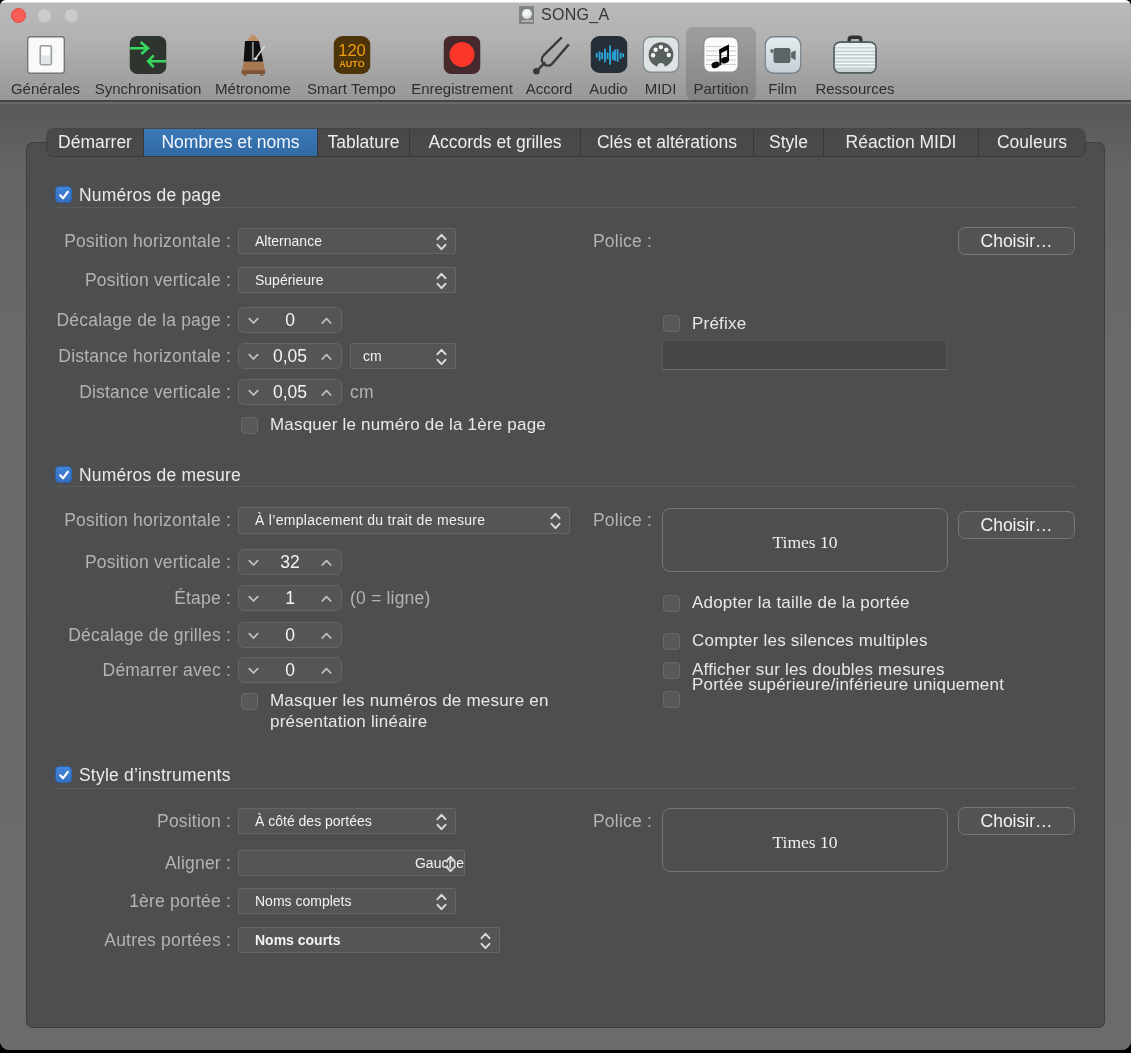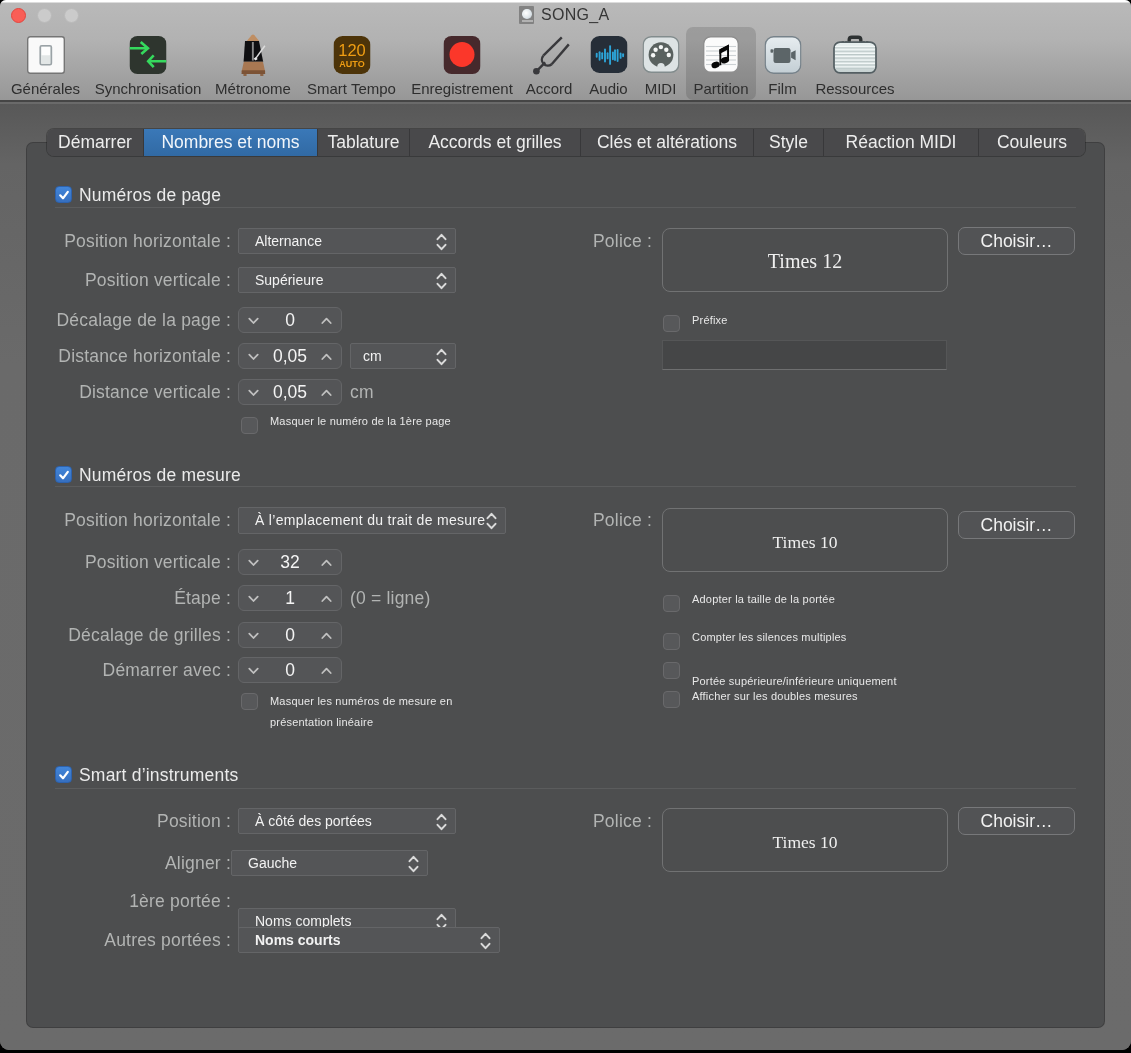--- a/index.html
+++ b/index.html
@@ -43,21 +43,21 @@
   .cb.chk svg{position:absolute;left:1px;top:1px;}
   .popup{position:absolute;height:26px;background:#545557;border:1px solid #646567;border-radius:2px;
     color:#f2f2f2;font-size:14px;line-height:24px;padding-left:16px;white-space:nowrap;}
   .popup svg.pc{position:absolute;right:7px;top:3px;}
   .stepper{position:absolute;width:104px;height:26px;background:#545557;border:1px solid #646567;border-radius:6px;
     color:#f4f4f4;font-size:17.5px;line-height:24px;text-align:center;}
   .stepper svg{position:absolute;top:9px;}
   .stepper svg.dn{left:9px;}
   .stepper svg.up{right:9px;}
   .note{position:absolute;font-size:17.5px;letter-spacing:0.2px;color:#b2b4b3;white-space:nowrap;}
-  .cblab{position:absolute;font-size:11px;letter-spacing:0.2px;color:#e8e8e8;white-space:nowrap;}
+  .cblab{position:absolute;font-size:17px;letter-spacing:0.2px;color:#e8e8e8;white-space:nowrap;}
   .fontbox{position:absolute;width:286px;height:64px;border:1.5px solid #717273;border-radius:8px;
     color:#f0f0f0;font-family:"Liberation Serif",serif;text-align:center;}
   .btn{position:absolute;width:117px;height:28px;background:#525355;border:1px solid #77787a;border-radius:7px;
     color:#f2f2f2;font-size:17.5px;line-height:26px;text-align:center;}
   .tfield{position:absolute;width:285px;height:30px;background:#454647;border:1px solid #555657;border-bottom-color:#6e6f70;}
 </style>
 </head>
 <body>
 <div id="win">
   <div id="tbar">
@@ -248,23 +248,20 @@
           <path d="M3.2 7.3 6 10.3 10.8 3.8" stroke="#fff" stroke-width="2.2" fill="none" stroke-linecap="round" stroke-linejoin="round"></path>
         </svg>
       </div>
     <div class="hdr" style="left:79px;top:81px;">Numéros de page</div>
     <div class="sep" style="left:55px;top:103px;width:1021px;"></div>
     <div class="lab" style="left:0;width:231px;top:127px;">Position horizontale :</div>
     <div class="popup" style="left:238px;top:124px;width:218px;">Alternance<svg class="pc" width="13" height="20" viewBox="0 0 13 20">
           <path d="M2.5 7.2 6.5 2.8 10.5 7.2M2.5 12.8 6.5 17.2 10.5 12.8" fill="none" stroke="#dadada" stroke-width="2" stroke-linecap="round" stroke-linejoin="round"></path>
         </svg></div>
     <div class="lab" style="left:0;width:652px;top:127px;">Police :</div>
-    <div class="fontbox" style="left:662px;top:124px;">
-        <div style="margin-top:21px;font-size:20px;">Times 12</div>
-      </div>
     <div class="btn" style="left:958px;top:123px;">Choisir…</div>
     <div class="lab" style="left:0;width:231px;top:165.5px;">Position verticale :</div>
     <div class="popup" style="left:238px;top:162.5px;width:218px;">Supérieure<svg class="pc" width="13" height="20" viewBox="0 0 13 20">
           <path d="M2.5 7.2 6.5 2.8 10.5 7.2M2.5 12.8 6.5 17.2 10.5 12.8" fill="none" stroke="#dadada" stroke-width="2" stroke-linecap="round" stroke-linejoin="round"></path>
         </svg></div>
     <div class="lab" style="left:0;width:231px;top:206px;">Décalage de la page :</div>
     <div class="stepper" style="left:238px;top:203px;">0<svg class="dn" width="11" height="8" viewBox="0 0 11 8">
           <path d="M1.3 1.6 5.5 6 9.7 1.6" fill="none" stroke="#c0c0c0" stroke-width="1.8" stroke-linecap="round" stroke-linejoin="round"></path>
         </svg><svg class="up" width="11" height="8" viewBox="0 0 11 8">
           <path d="M1.3 6 5.5 1.6 9.7 6" fill="none" stroke="#c0c0c0" stroke-width="1.8" stroke-linecap="round" stroke-linejoin="round"></path>
@@ -292,21 +289,21 @@
     <div class="cblab" style="left:270px;top:311px;">Masquer le numéro de la 1ère page</div>
 
     <div class="cb chk" style="left:55px;top:362px;">
         <svg width="14" height="14" viewBox="0 0 14 14">
           <path d="M3.2 7.3 6 10.3 10.8 3.8" stroke="#fff" stroke-width="2.2" fill="none" stroke-linecap="round" stroke-linejoin="round"></path>
         </svg>
       </div>
     <div class="hdr" style="left:79px;top:361px;">Numéros de mesure</div>
     <div class="sep" style="left:55px;top:382px;width:1021px;"></div>
     <div class="lab" style="left:0;width:231px;top:406px;">Position horizontale :</div>
-    <div class="popup" style="left:238px;top:402.5px;width:268px;height:27px;letter-spacing:0.3px;">À l’emplacement du trait de mesure<svg class="pc" width="13" height="20" viewBox="0 0 13 20" style="top:3.5px;">
+    <div class="popup" style="left:238px;top:402.5px;width:332px;height:27px;letter-spacing:0.3px;">À l’emplacement du trait de mesure<svg class="pc" width="13" height="20" viewBox="0 0 13 20" style="top:3.5px;">
           <path d="M2.5 7.2 6.5 2.8 10.5 7.2M2.5 12.8 6.5 17.2 10.5 12.8" fill="none" stroke="#dadada" stroke-width="2" stroke-linecap="round" stroke-linejoin="round"></path>
         </svg></div>
     <div class="lab" style="left:0;width:652px;top:406px;">Police :</div>
     <div class="fontbox" style="left:662px;top:404px;">
         <div style="margin-top:23px;font-size:17.5px;">Times 10</div>
       </div>
     <div class="btn" style="left:958px;top:407px;">Choisir…</div>
     <div class="lab" style="left:0;width:231px;top:447.5px;">Position verticale :</div>
     <div class="stepper" style="left:238px;top:444.5px;">32<svg class="dn" width="11" height="8" viewBox="0 0 11 8">
           <path d="M1.3 1.6 5.5 6 9.7 1.6" fill="none" stroke="#c0c0c0" stroke-width="1.8" stroke-linecap="round" stroke-linejoin="round"></path>
@@ -330,48 +327,48 @@
         </svg></div>
     <div class="cb" style="left:663px;top:528.5px;"></div>
     <div class="cblab" style="left:692px;top:527px;">Compter les silences multiples</div>
     <div class="lab" style="left:0;width:231px;top:556px;">Démarrer avec :</div>
     <div class="stepper" style="left:238px;top:553px;">0<svg class="dn" width="11" height="8" viewBox="0 0 11 8">
           <path d="M1.3 1.6 5.5 6 9.7 1.6" fill="none" stroke="#c0c0c0" stroke-width="1.8" stroke-linecap="round" stroke-linejoin="round"></path>
         </svg><svg class="up" width="11" height="8" viewBox="0 0 11 8">
           <path d="M1.3 6 5.5 1.6 9.7 6" fill="none" stroke="#c0c0c0" stroke-width="1.8" stroke-linecap="round" stroke-linejoin="round"></path>
         </svg></div>
     <div class="cb" style="left:663px;top:557.5px;"></div>
-    <div class="cblab" style="left:692px;top:556px;margin-top:30px;">Afficher sur les doubles mesures</div>
+    <div class="cblab" style="left:692px;top:556px;">Afficher sur les doubles mesures</div>
     <div class="cb" style="left:241px;top:588.5px;"></div>
     <div class="cblab" style="left:270px;top:587px;line-height:20.5px;">Masquer les numéros de mesure en<br>présentation linéaire</div>
     <div class="cb" style="left:663px;top:586.5px;"></div>
     <div class="cblab" style="left:692px;top:571px;">Portée supérieure/inférieure uniquement</div>
 
     <div class="cb chk" style="left:55px;top:662px;">
         <svg width="14" height="14" viewBox="0 0 14 14">
           <path d="M3.2 7.3 6 10.3 10.8 3.8" stroke="#fff" stroke-width="2.2" fill="none" stroke-linecap="round" stroke-linejoin="round"></path>
         </svg>
       </div>
-    <div class="hdr" style="left:79px;top:661px;">Smart d’instruments</div>
+    <div class="hdr" style="left:79px;top:661px;">Style d’instruments</div>
     <div class="sep" style="left:55px;top:683.5px;width:1021px;"></div>
     <div class="lab" style="left:0;width:231px;top:706.5px;">Position :</div>
     <div class="popup" style="left:238px;top:703.5px;width:218px;">À côté des portées<svg class="pc" width="13" height="20" viewBox="0 0 13 20">
           <path d="M2.5 7.2 6.5 2.8 10.5 7.2M2.5 12.8 6.5 17.2 10.5 12.8" fill="none" stroke="#dadada" stroke-width="2" stroke-linecap="round" stroke-linejoin="round"></path>
         </svg></div>
     <div class="lab" style="left:0;width:652px;top:706.5px;">Police :</div>
     <div class="fontbox" style="left:662px;top:704px;">
         <div style="margin-top:23px;font-size:17.5px;">Times 10</div>
       </div>
     <div class="btn" style="left:958px;top:703px;">Choisir…</div>
     <div class="lab" style="left:0;width:231px;top:748.5px;">Aligner :</div>
-    <div class="popup" style="left:231px;top:745.5px;width:197px;">Gauche<svg class="pc" width="13" height="20" viewBox="0 0 13 20">
+    <div class="popup" style="left:238px;top:745.5px;width:227px;text-align:right;">Gauche<svg class="pc" width="13" height="20" viewBox="0 0 13 20">
           <path d="M2.5 7.2 6.5 2.8 10.5 7.2M2.5 12.8 6.5 17.2 10.5 12.8" fill="none" stroke="#dadada" stroke-width="2" stroke-linecap="round" stroke-linejoin="round"></path>
         </svg></div>
     <div class="lab" style="left:0;width:231px;top:787px;">1ère portée :</div>
-    <div class="popup" style="left:238px;top:784px;width:218px;margin-top:20px;">Noms complets<svg class="pc" width="13" height="20" viewBox="0 0 13 20">
+    <div class="popup" style="left:238px;top:784px;width:218px;">Noms complets<svg class="pc" width="13" height="20" viewBox="0 0 13 20">
           <path d="M2.5 7.2 6.5 2.8 10.5 7.2M2.5 12.8 6.5 17.2 10.5 12.8" fill="none" stroke="#dadada" stroke-width="2" stroke-linecap="round" stroke-linejoin="round"></path>
         </svg></div>
     <div class="lab" style="left:0;width:231px;top:825.5px;">Autres portées :</div>
     <div class="popup" style="left:238px;top:822.5px;width:262px;font-weight:bold;">Noms courts<svg class="pc" width="13" height="20" viewBox="0 0 13 20">
           <path d="M2.5 7.2 6.5 2.8 10.5 7.2M2.5 12.8 6.5 17.2 10.5 12.8" fill="none" stroke="#dadada" stroke-width="2" stroke-linecap="round" stroke-linejoin="round"></path>
         </svg></div>
   </div>
 </div>
 
 </body></html>

